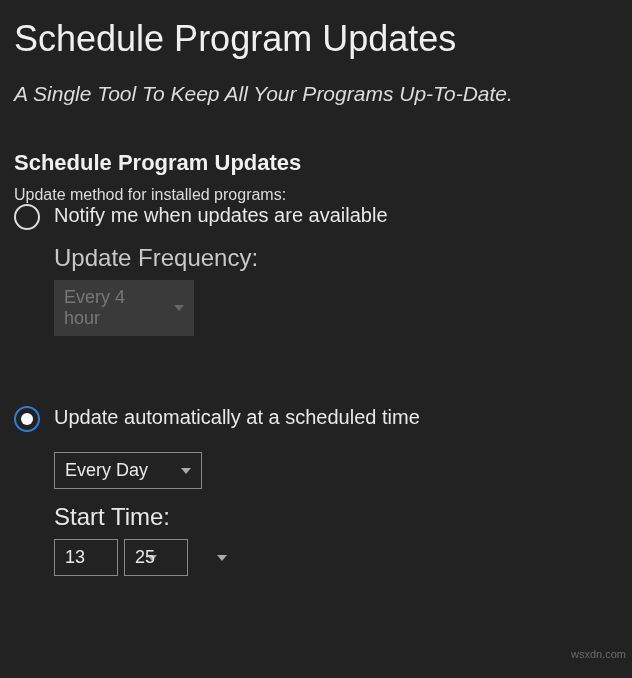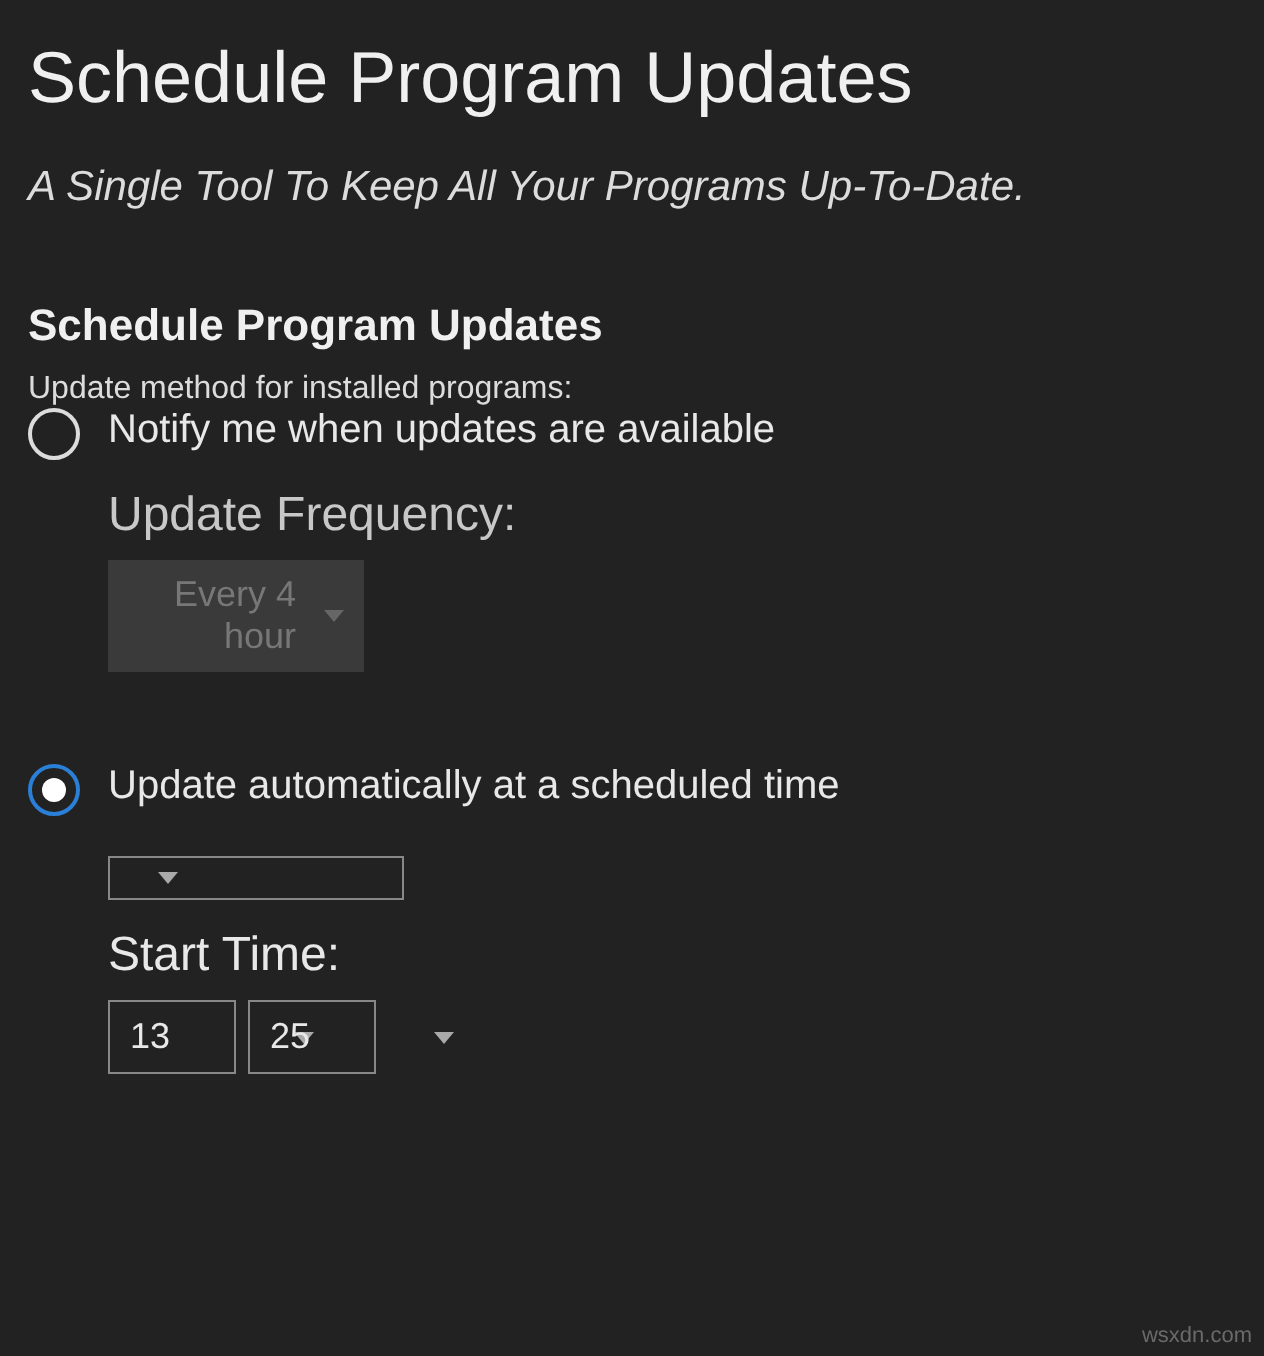--- a/index.html
+++ b/index.html
@@ -105,43 +105,42 @@
       height: 0;
       border-left: 5px solid transparent;
       border-right: 5px solid transparent;
       border-top: 6px solid #aaa;
       margin-left: 14px;
     }
     .dropdown.disabled .caret {
       border-top-color: #666;
     }
     .freq-dd {
-      width: 128px;
-      margin-bottom: 46px;
-      text-align: right;
+      width: 140px;
+      margin-bottom: 70px;
     }
     .task-dd {
       width: 148px;
       margin-bottom: 14px;
     }
     .time-row {
       display: flex;
       gap: 6px;
     }
     .time-dd {
       width: 64px;
       gap: 48px;
     }
     .gap-big {
       margin-bottom: 20px;
     }
     .watermark {
       position: absolute;
       right: 6px;
-      bottom: 4px;
+      bottom: 18px;
       font-size: 11px;
       color: #6a6a6a;
       font-family: Arial, sans-serif;
     }
   </style>
 </head>
 <body>
 
 <h1 class="page-title">Schedule Program Updates</h1>
 <div class="page-subtitle">A Single Tool To Keep All Your Programs Up-To-Date.</div>
@@ -160,20 +159,21 @@
     <span class="caret"></span>
   </div>
 </div>
 
 <div class="radio-row gap-big">
   <div class="radio selected"></div>
   <div class="radio-label">Update automatically at a scheduled time</div>
 </div>
 <div class="indent-block">
   <div class="dropdown task-dd">
+    <span>Every Day</span>
     <span class="caret"></span>
   </div>
   <div class="field-label">Start Time:</div>
   <div class="time-row">
     <div class="dropdown time-dd">
       <span>13</span>
       <span class="caret"></span>
     </div>
     <div class="dropdown time-dd">
       <span>25</span>

